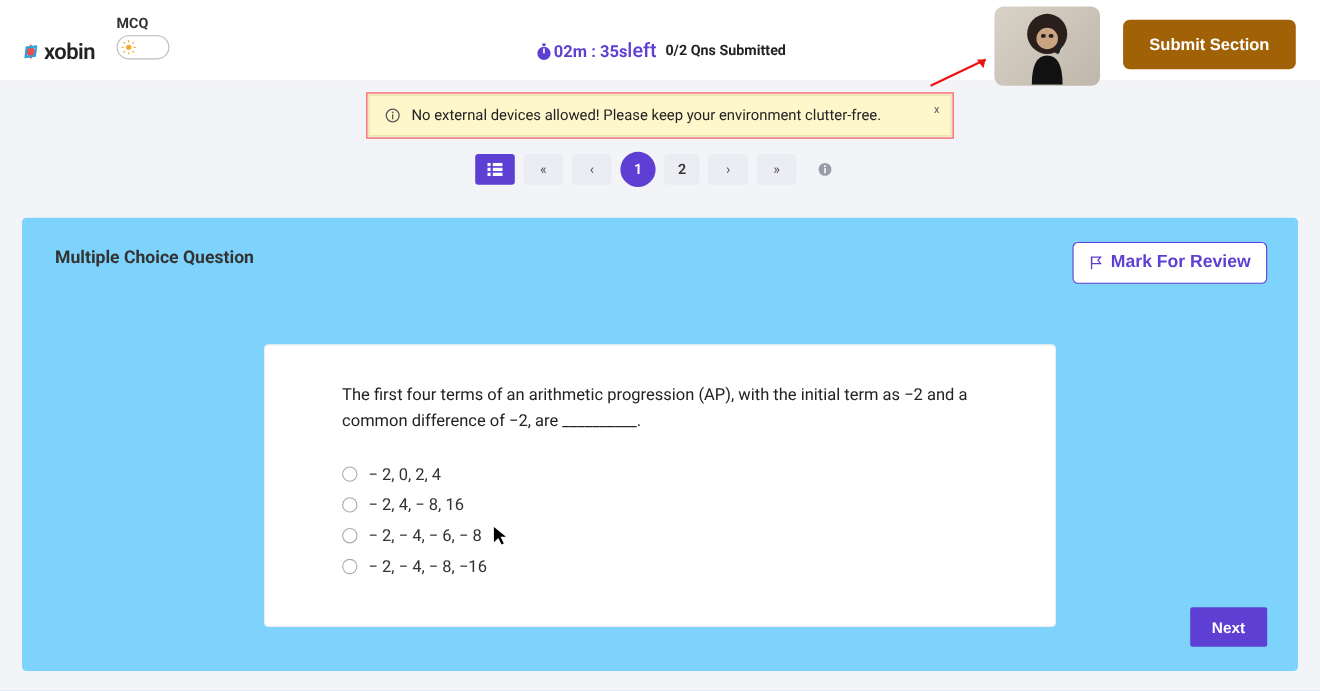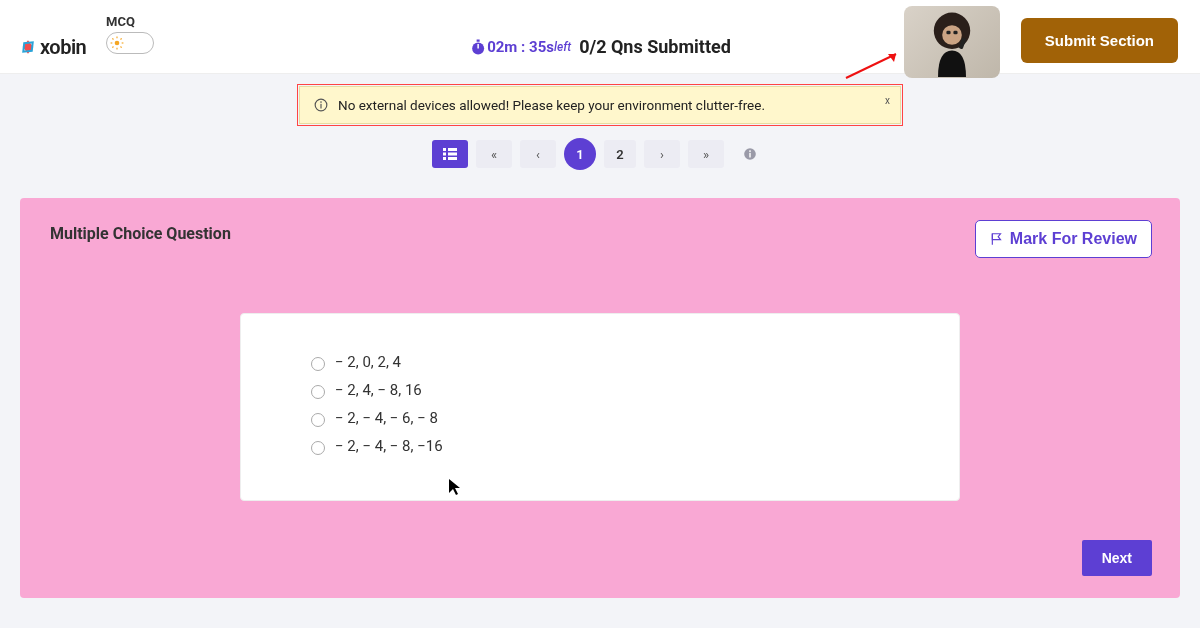--- a/index.html
+++ b/index.html
@@ -64,22 +64,22 @@
   .timer-block {
     position: absolute;
     left: 50%;
     transform: translateX(-50%);
     display: flex;
     align-items: center;
     top: 36px;
   }
   .timer-icon { width: 18px; height: 18px; }
   .timer-text { font-size: 15px; font-weight: 700; color: #5d3fd3; }
-  .timer-left { font-size: 12px; font-weight: 500; color: #5d3fd3; font-style: italic; }
-  .submitted { font-size: 18px; font-weight: 700; color: #222; margin-left: 8px;}
+  .timer-left { font-size: 18px; font-weight: 500; color: #5d3fd3; }
+  .submitted { font-size: 13px; font-weight: 700; color: #222; margin-left: 8px;}
   .webcam-box {
     position: absolute;
     right: 200px;
     top: 6px;
     width: 96px;
     height: 72px;
     border-radius: 8px;
     background: linear-gradient(135deg,#d9d2c8 0%,#bfb7aa 100%);
     overflow: hidden;
     display:flex;align-items:center;justify-content:center;
@@ -99,21 +99,21 @@
     color: #fff;
     border: none;
     border-radius: 6px;
     padding: 14px 24px;
     font-size: 15px;
     font-weight: 700;
     cursor: pointer;
   }
   .alert-outer{
     border:1px solid #f44;
-    width:606px;
+    width:534px;
     margin:10px auto 0;
     padding:1px;
   }
   .alert-bar-inner{
     background:#fff7cc;
     border:1px solid #e8dca0;
     padding:10px 14px;
     display:flex;align-items:center;gap:10px;
     position:relative;
     font-size:13.5px;
@@ -137,21 +137,21 @@
     border-radius: 3px;
     cursor: pointer;
   }
   .pager .pg.grid { background:#5d3fd3; color:#fff; }
   .pager .pg.num.active {
     background:#5d3fd3; color:#fff; border-radius:50%; width:32px;height:32px;
   }
   .pager .pg.num { background:#ececf3; color:#333; font-weight:600; width:32px;height:28px;}
   .pager .pg.info{ background:transparent; color:#888;}
   .card {
-    background:#f9a8d4;
+    background:#7dd3fc;
     margin: 28px 20px 0 20px;
     border-radius: 4px;
     padding: 26px 30px 40px 30px;
     min-height: 400px;
     position: relative;
   }
   .card-title {
     font-size: 16px;
     font-weight: 700;
     color: #333;
@@ -179,21 +179,21 @@
     background:#fff;
   }
   .q-text{
     font-size:15px;
     color:#222;
     line-height:1.55;
     margin-bottom:22px;
   }
   .opt {
     display:flex;
-    align-items:flex-end;
+    align-items:center;
     gap:10px;
     padding:5px 0;
     font-size:15px;
     color:#333;
   }
   .radio{
     width:14px;height:14px;border:1.5px solid #aaa;border-radius:50%;display:inline-block;flex-shrink:0;
   }
   .next-btn{
     position:absolute;
@@ -315,20 +315,21 @@
       <line x1="4" y1="3" x2="4" y2="22" stroke="#5d3fd3" stroke-width="2"></line>
     </svg>
     <span>Mark For Review</span>
   </button>
 
   <svg class="cursor-pointer" viewBox="0 0 14 18">
     <path d="M1 1 L1 15 L5 11 L8 17 L10 16 L7 10 L12 10 Z" fill="#000"></path>
   </svg>
 
   <div class="question-box">
+    <div class="q-text">The first four terms of an arithmetic progression (AP), with the initial term as −2 and a common difference of −2, are __________.</div>
     <div class="opt">
       <span class="radio"></span>
       <span>− 2, 0, 2, 4</span>
     </div>
     <div class="opt">
       <span class="radio"></span>
       <span>− 2, 4, − 8, 16</span>
     </div>
     <div class="opt">
       <span class="radio"></span>

